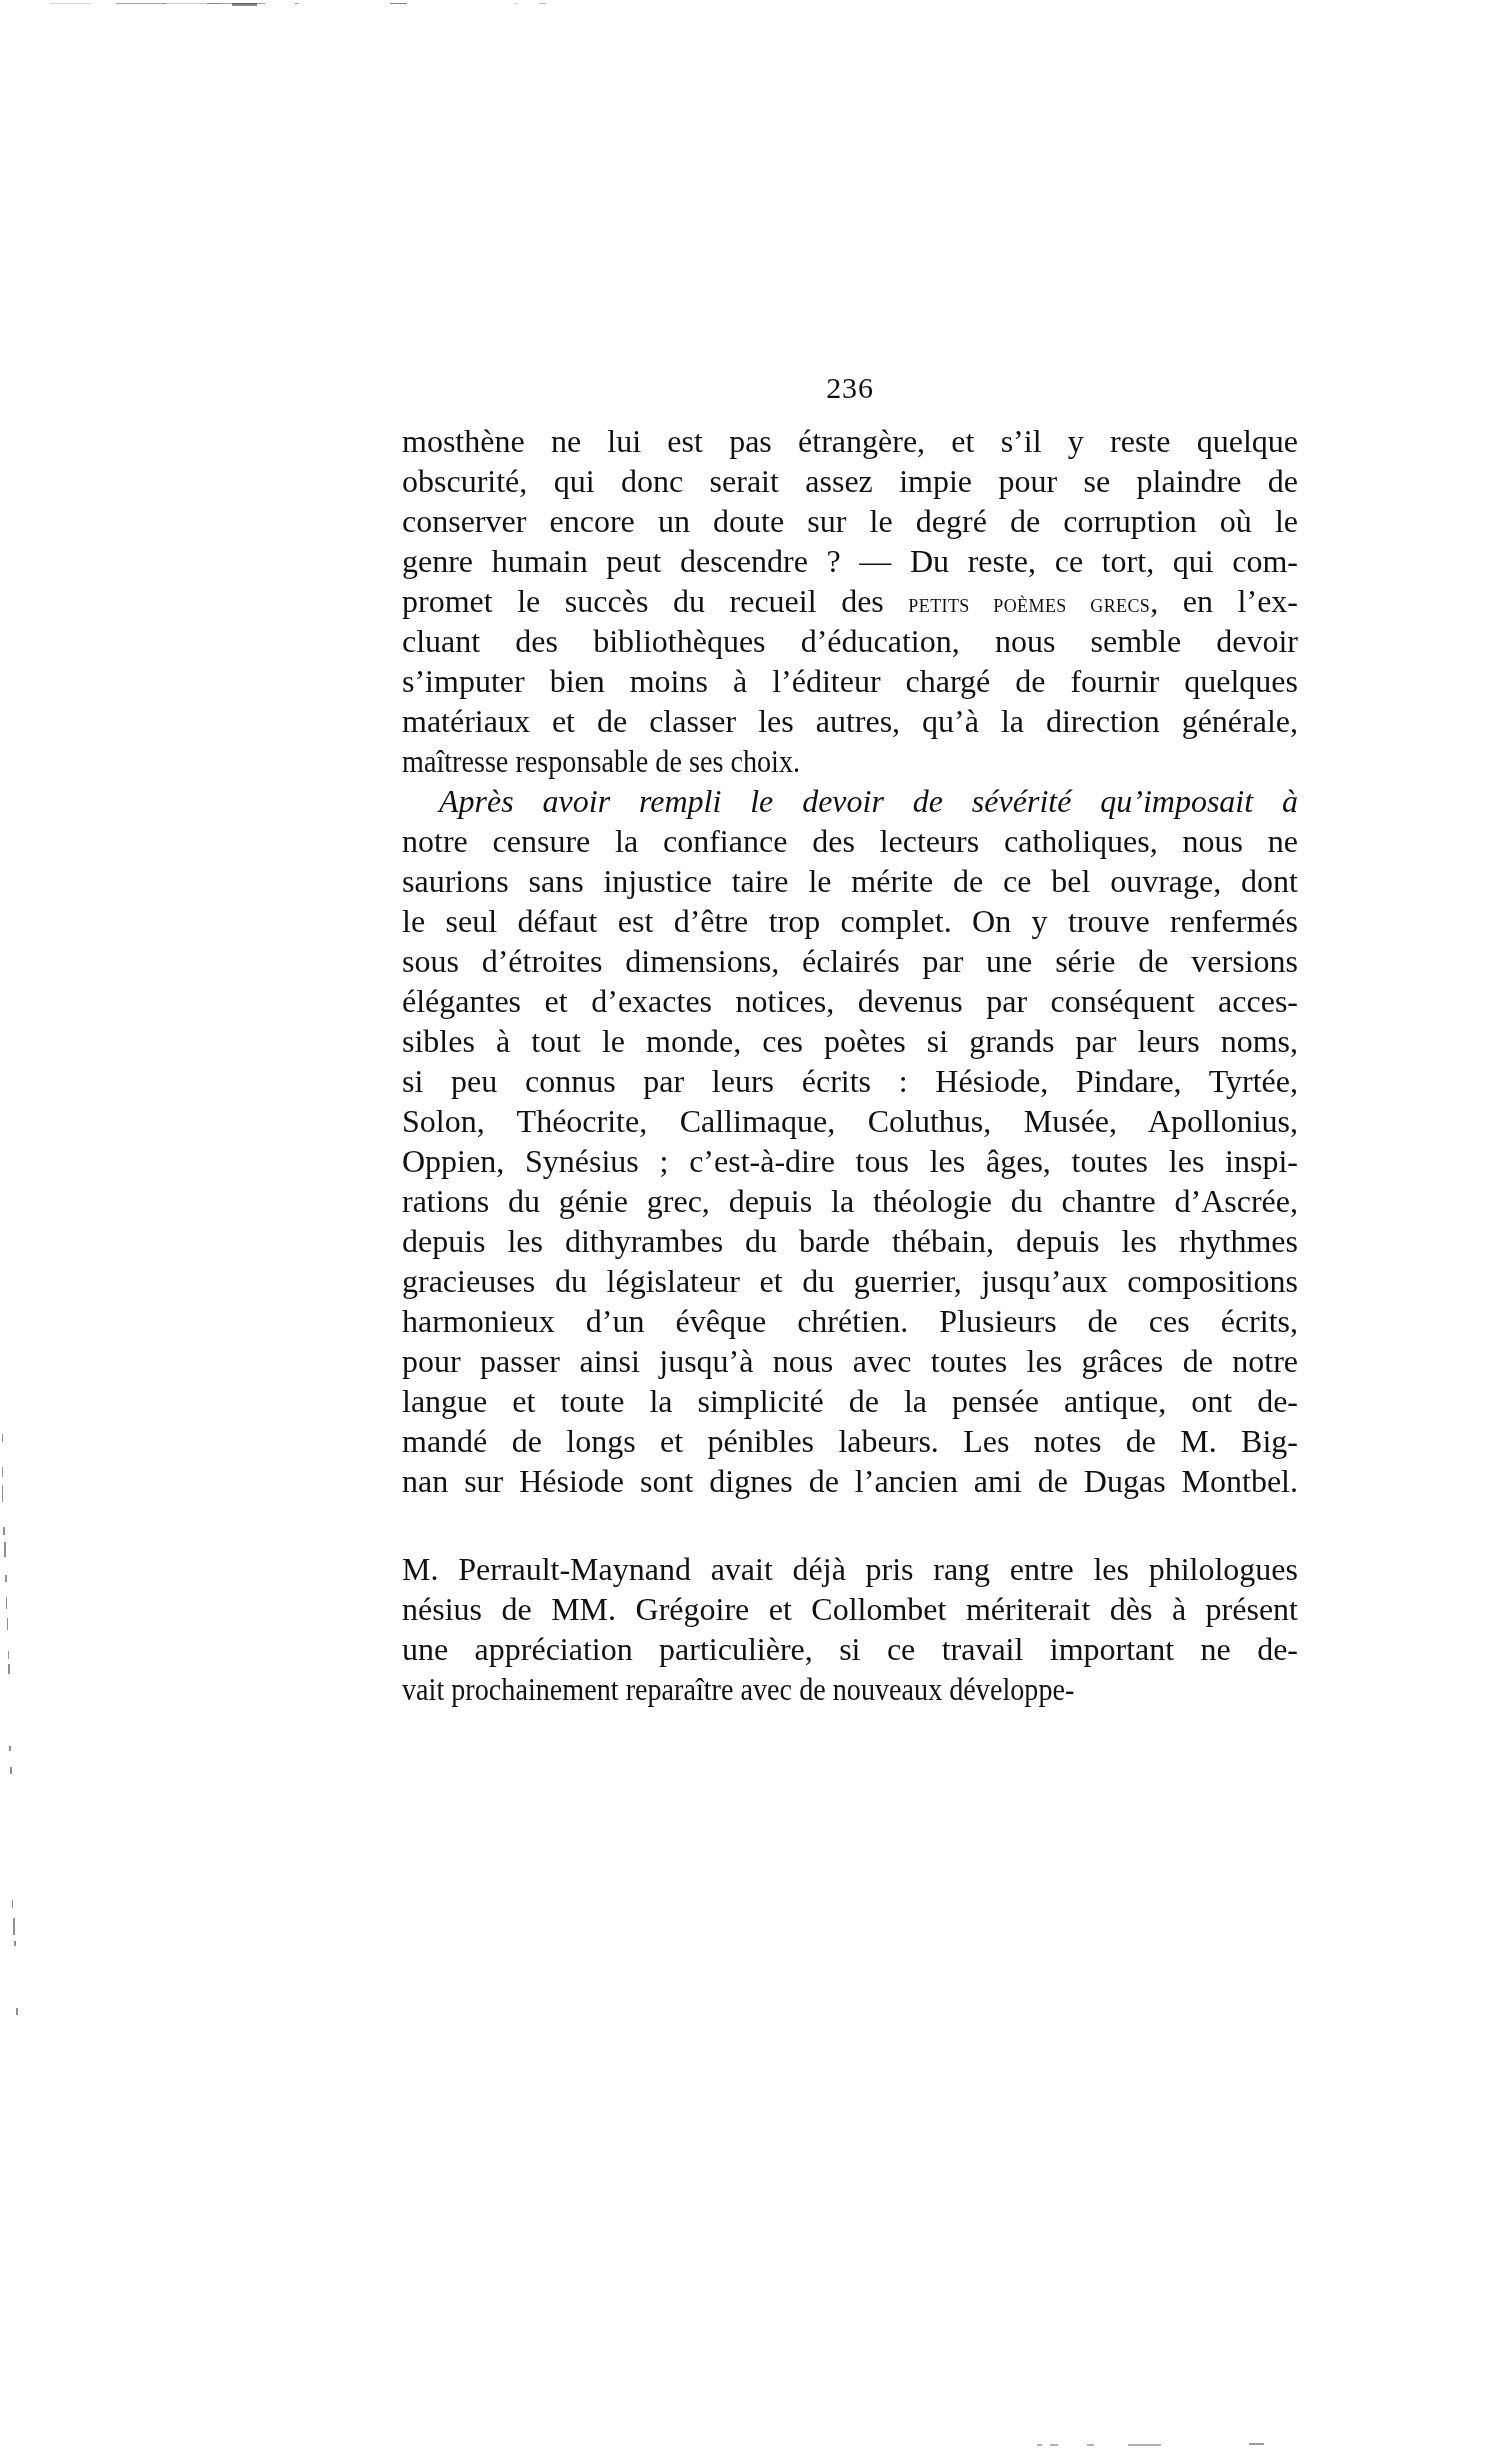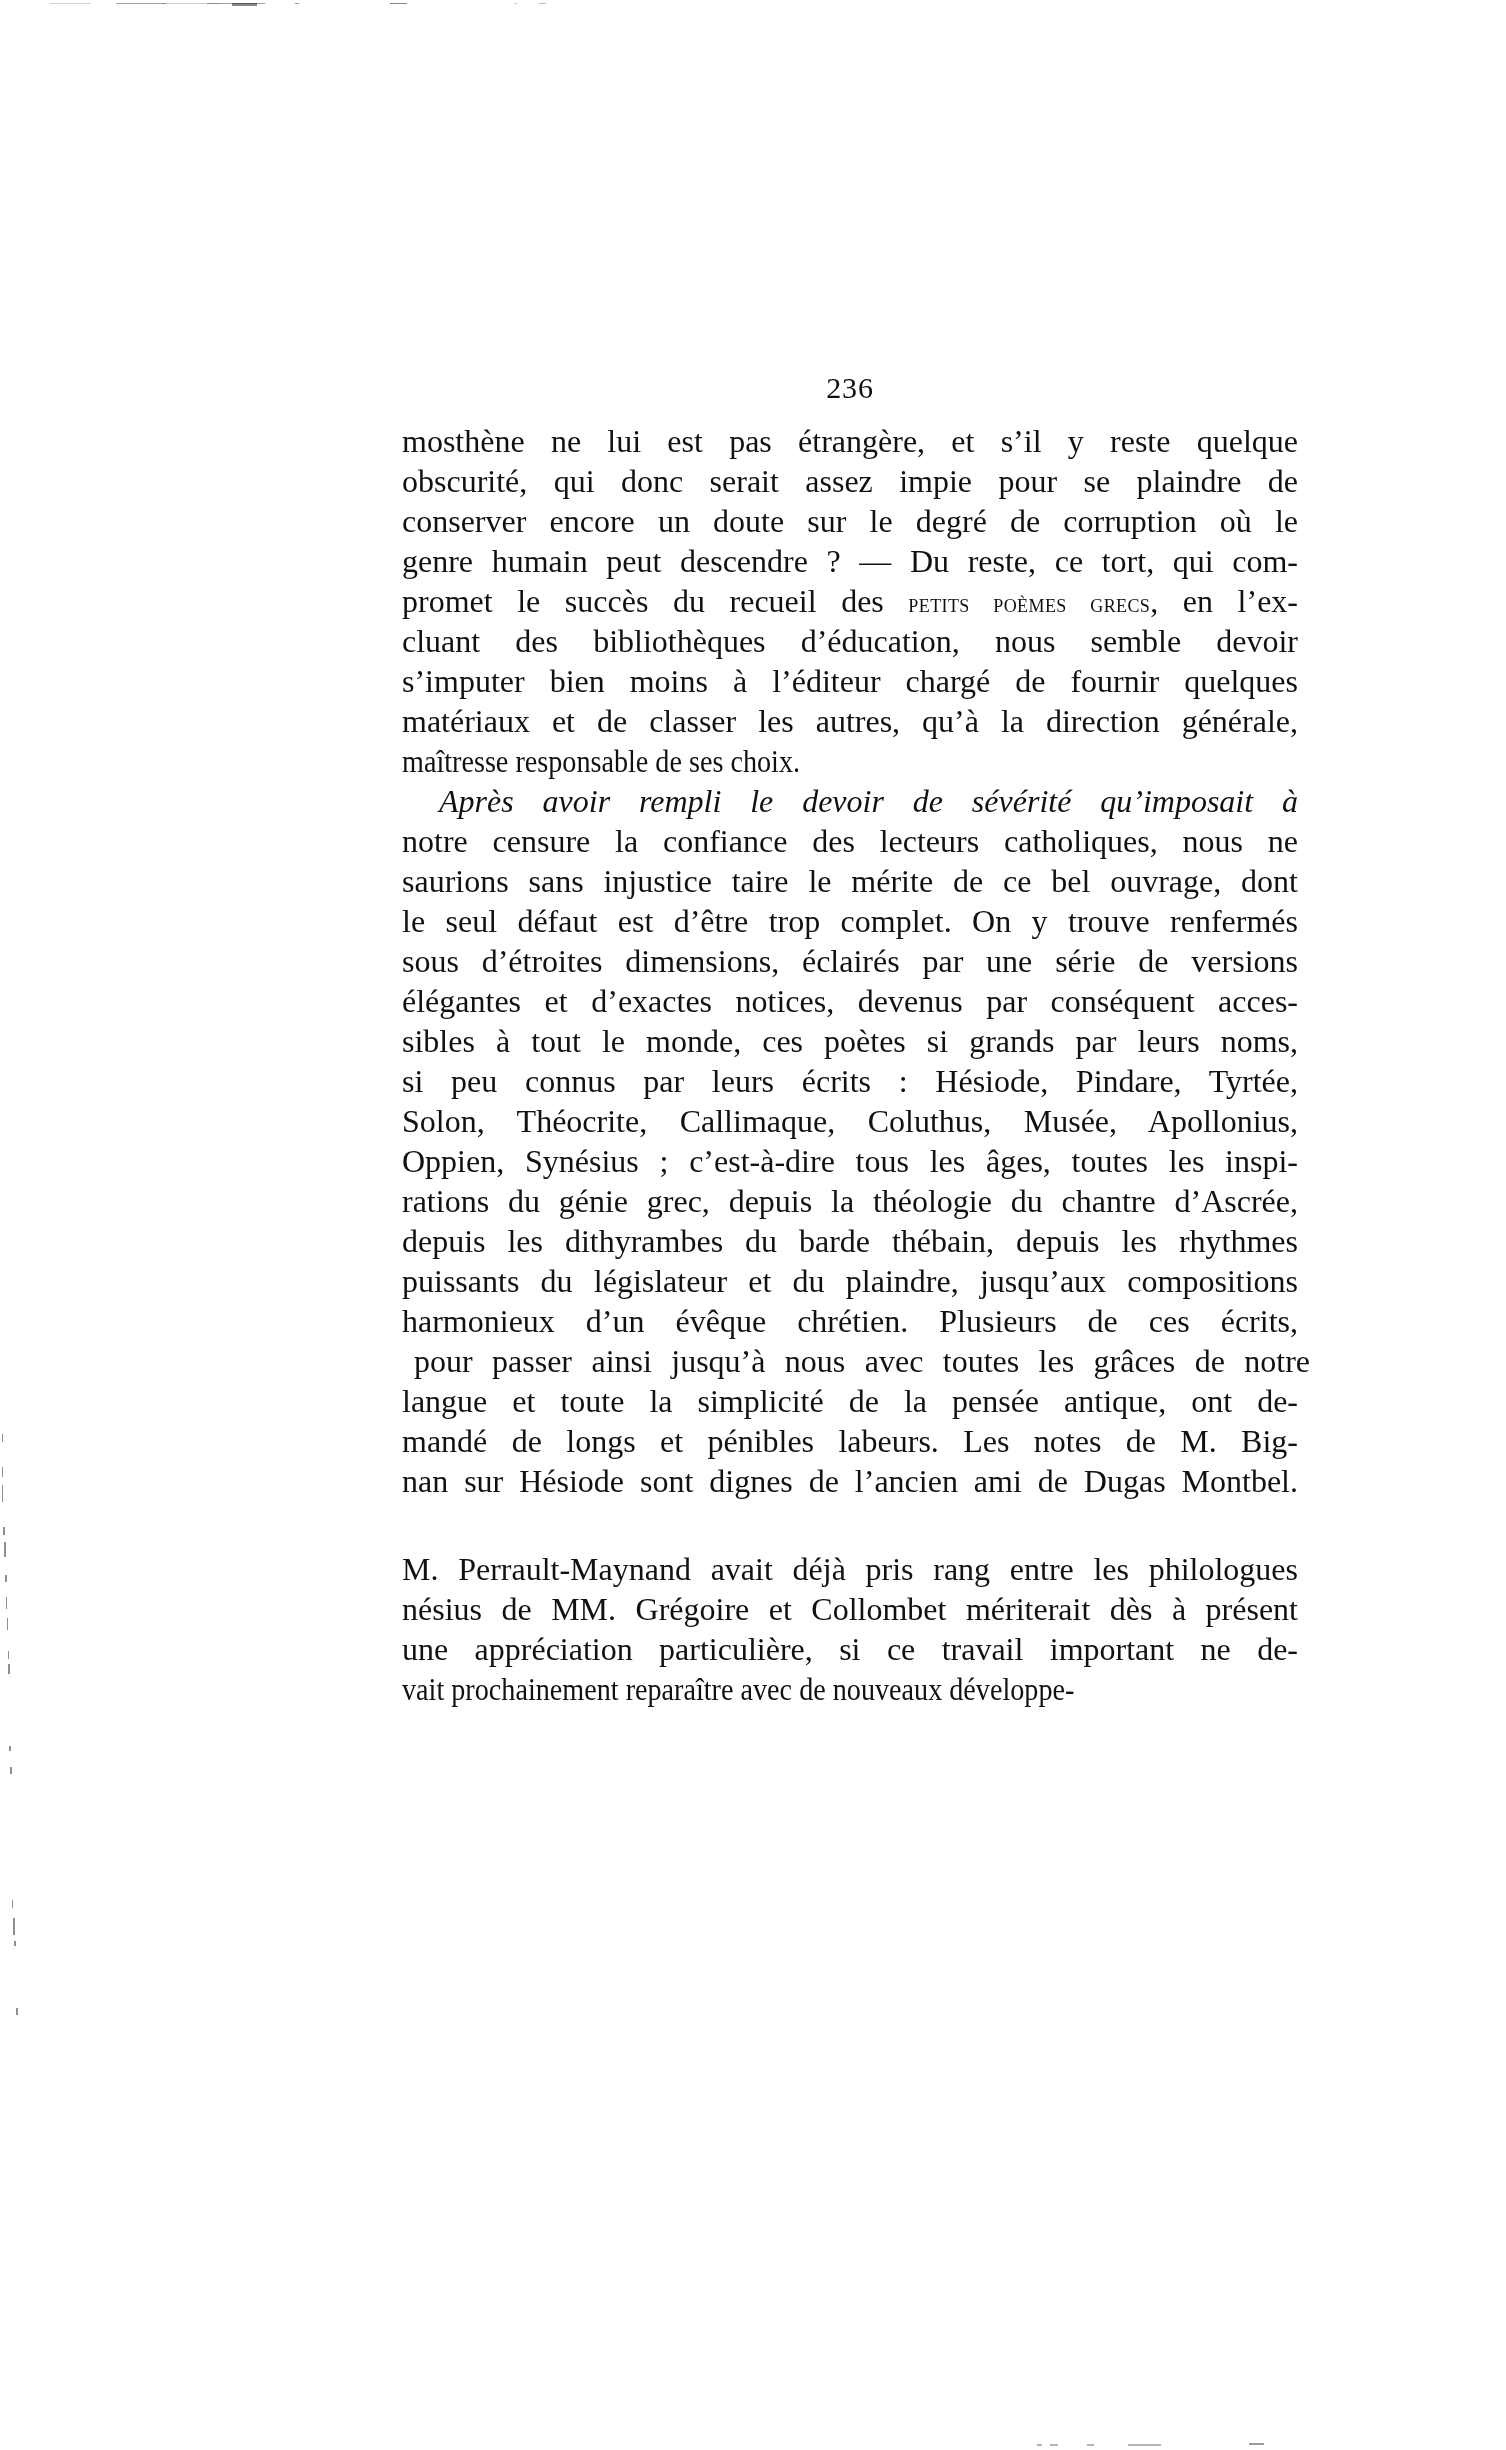--- a/index.html
+++ b/index.html
@@ -145,23 +145,23 @@
       <span class="line" style="display: block; width: 896px;">saurions sans injustice taire le mérite de ce bel ouvrage, dont</span>
       <span class="line" style="display: block; width: 896px;">le seul défaut est d’être trop complet. On y trouve renfermés</span>
       <span class="line" style="display: block; width: 896px;">sous d’étroites dimensions, éclairés par une série de versions</span>
       <span class="line" style="display: block; width: 896px;">élégantes et d’exactes notices, devenus par conséquent acces-</span>
       <span class="line" style="display: block; width: 896px;">sibles à tout le monde, ces poètes si grands par leurs noms,</span>
       <span class="line" style="display: block; width: 896px;">si peu connus par leurs écrits : Hésiode, Pindare, Tyrtée,</span>
       <span class="line" style="display: block; width: 896px;">Solon, Théocrite, Callimaque, Coluthus, Musée, Apollonius,</span>
       <span class="line" style="display: block; width: 896px;">Oppien, Synésius ; c’est-à-dire tous les âges, toutes les inspi-</span>
       <span class="line" style="display: block; width: 896px;">rations du génie grec, depuis la théologie du chantre d’Ascrée,</span>
       <span class="line" style="display: block; width: 896px;">depuis les dithyrambes du barde thébain, depuis les rhythmes</span>
-      <span class="line" style="display: block; width: 896px;">puissants du législateur et du plaindre, jusqu’aux compositions</span>
+      <span class="line" style="display: block; width: 896px;">gracieuses du législateur et du guerrier, jusqu’aux compositions</span>
       <span class="line" style="display: block; width: 896px;">harmonieux d’un évêque chrétien. Plusieurs de ces écrits,</span>
-      <span class="line" style="display: block; width: 896px; margin-left: 12px;">pour passer ainsi jusqu’à nous avec toutes les grâces de notre</span>
+      <span class="line" style="display: block; width: 896px;">pour passer ainsi jusqu’à nous avec toutes les grâces de notre</span>
       <span class="line" style="display: block; width: 896px;">langue et toute la simplicité de la pensée antique, ont de-</span>
       <span class="line" style="display: block; width: 896px;">mandé de longs et pénibles labeurs. Les notes de M. Big-</span>
       <span class="line" style="display: block; width: 896px;">nan sur Hésiode sont dignes de l’ancien ami de Dugas Montbel.</span>
       <span class="line" style="display: block; width: 896px; margin-top: 48px;">M. Perrault-Maynand avait déjà pris rang entre les philologues</span>
       <span class="line" style="display: block; width: 896px;">nésius de MM. Grégoire et Collombet mériterait dès à présent</span>
       <span class="line" style="display: block; width: 896px;">une appréciation particulière, si ce travail important ne de-</span>
       <span class="line last" style="display: block; width: 1018px; transform: scaleX(0.88);">vait prochainement reparaître avec de nouveaux développe-</span>
     </div>
   </div>
 

